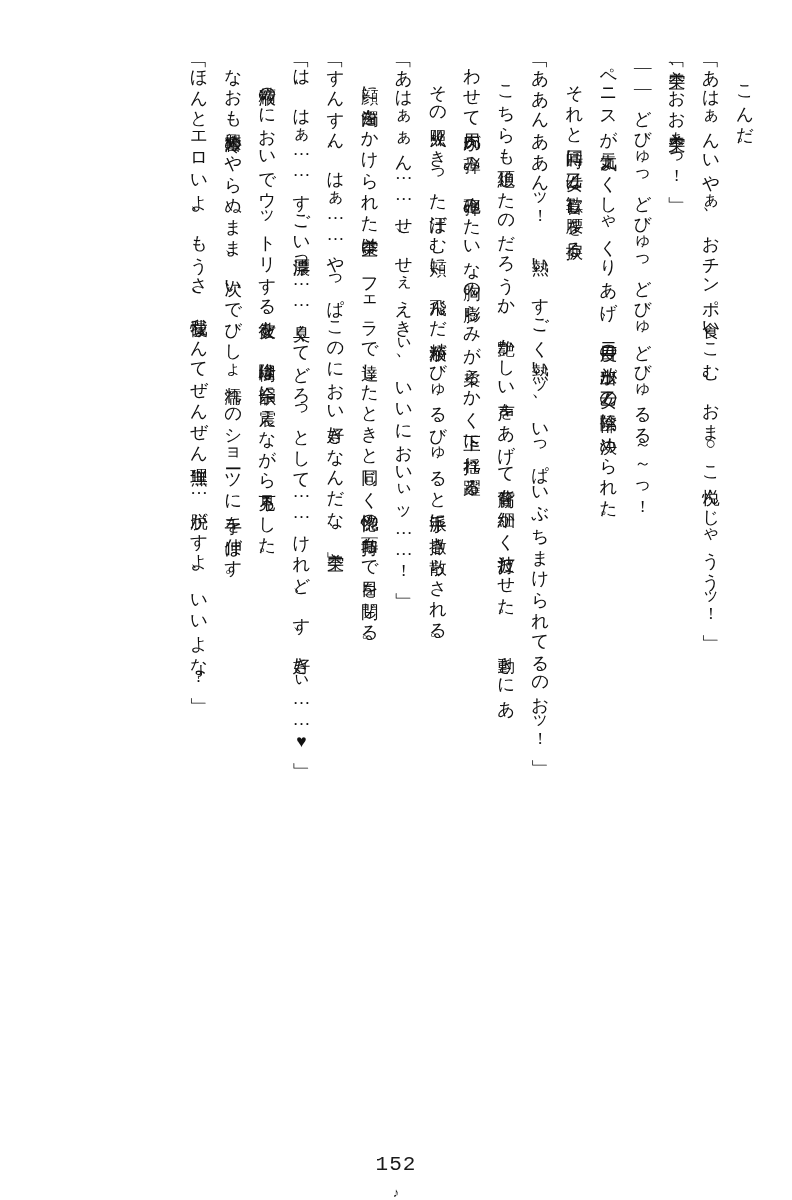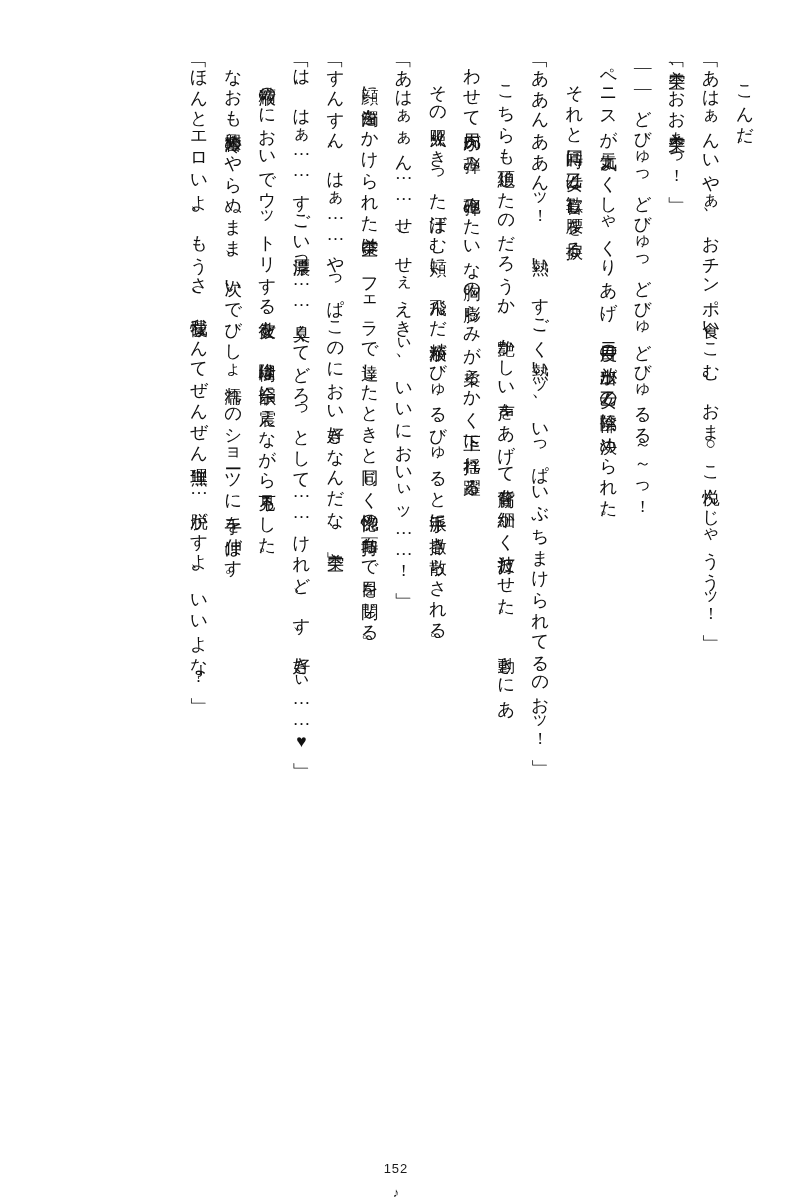--- a/index.html
+++ b/index.html
@@ -47,22 +47,22 @@
   }
   .vtext p.indent {
     text-indent: 17px;
   }
   .pagenum {
     position: absolute;
     bottom: 24px;
     left: 0;
     right: 0;
     text-align: center;
-    font-size: 13px;
-    font-family: Liberation Sans, sans-serif;
+    font-size: 21px;
+    font-family: Liberation Mono, monospace;
     color: #1a1a1a;
     letter-spacing: 1px;
   }
   .footmark {
     position: absolute;
     bottom: 2px;
     left: 50%;
     transform: translateX(-50%);
     width: 14px;
     height: 10px;

